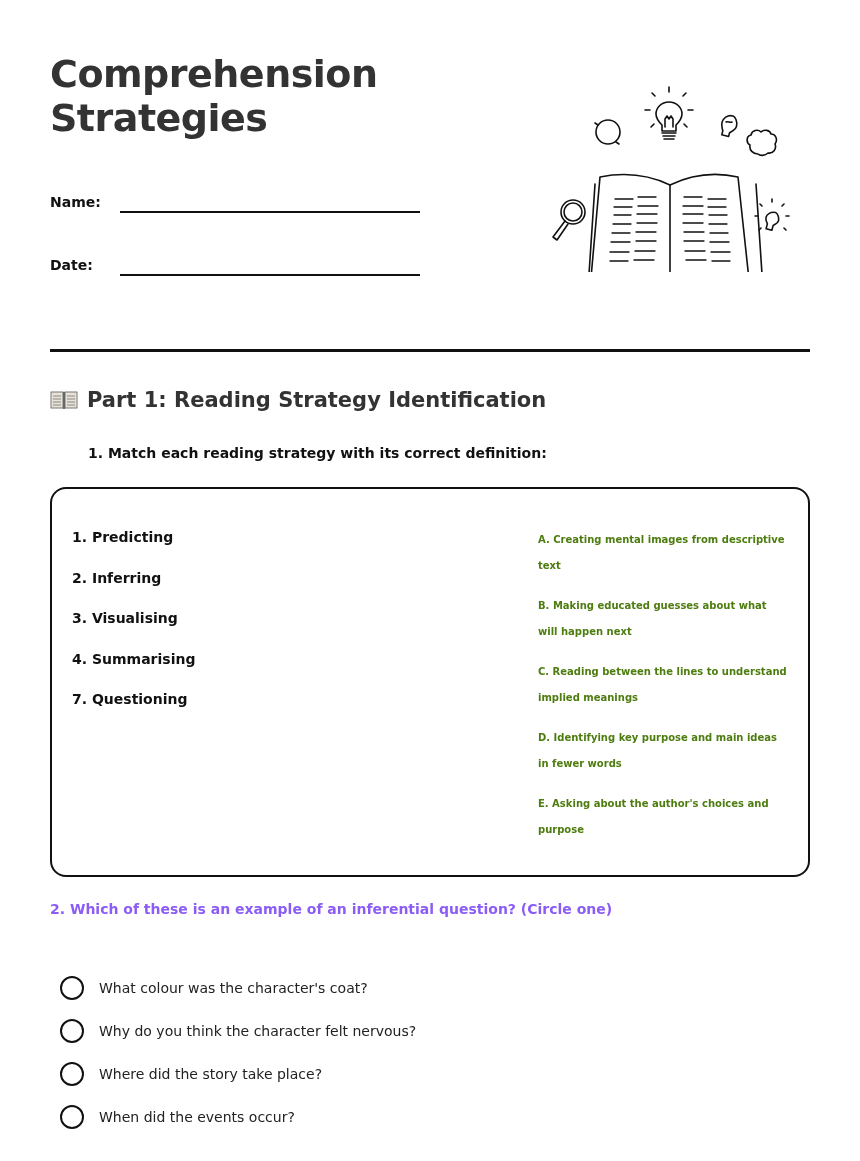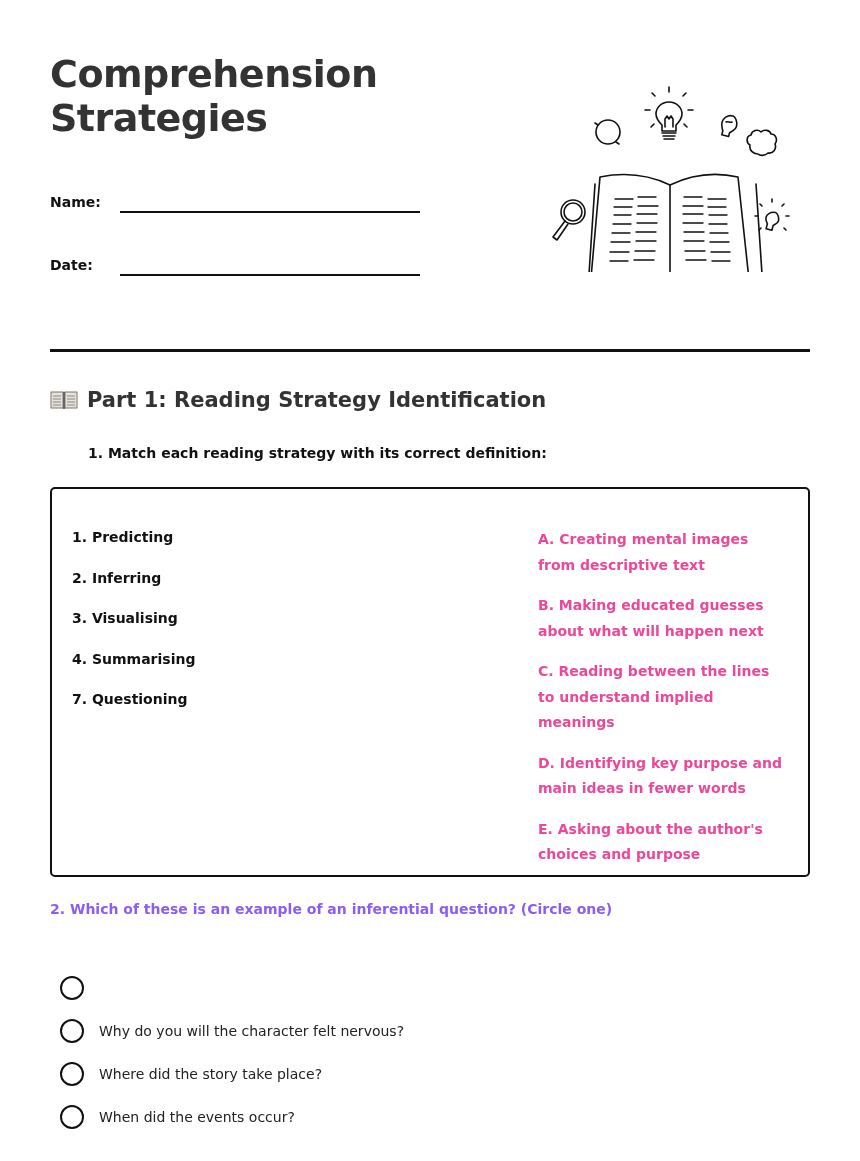--- a/index.html
+++ b/index.html
@@ -27,26 +27,26 @@
       position: absolute; left: 50px; top: 388px;
       font-weight: bold; font-size: 21px; color: #333333; white-space: nowrap;
       display: flex; align-items: center;
     }
     .section-title .book-icon { display: inline-block; width: 28px; height: 22px; margin-right: 9px; }
 
     .q1 { position: absolute; left: 56px; top: 445px; font-weight: bold; font-size: 14px; color: #111; white-space: nowrap; margin-left: 32px; }
 
     .match-box {
       position: absolute; left: 50px; top: 487px; width: 760px; height: 390px;
-      border: 2px solid #111; border-radius: 5px;
+      border: 2px solid #111; border-radius: 16px;
     }
     .strategies { position: absolute; left: 20px; top: 38px; width: 300px; }
     .strategy { font-weight: bold; font-size: 14px; height: 40.6px; line-height: 20px; color: #111; }
     .definitions { position: absolute; left: 486px; top: 38px; width: 260px; }
-    .definition { font-weight: bold; font-size: 14px; line-height: 25.5px; color: #ec4899; margin-bottom: 15px; width: 250px; }
+    .definition { font-weight: bold; font-size: 10px; line-height: 25.5px; color: #4d7c0f; margin-bottom: 15px; width: 250px; }
 
     .q2 { position: absolute; left: 50px; top: 901px; font-weight: bold; font-size: 14px; color: #8b5cf6; white-space: nowrap; }
 
     .options { position: absolute; left: 60px; top: 966px; }
     .option { display: flex; align-items: center; height: 43px; }
     .radio { width: 24px; height: 24px; border: 2px solid #111; border-radius: 50%; margin-right: 15px; flex: 0 0 24px; }
     .option-text { font-size: 14px; color: #222; white-space: nowrap; }
   </style>
 </head>
 <body>
@@ -146,24 +146,25 @@
     <div class="definition">D. Identifying key purpose and main ideas in fewer words</div>
     <div class="definition">E. Asking about the author's choices and purpose</div>
   </div>
 </div>
 
 <div class="q2">2. Which of these is an example of an inferential question? (Circle one)</div>
 
 <div class="options">
   <div class="option">
     <span class="radio"></span>
+    <span class="option-text">What colour was the character's coat?</span>
   </div>
   <div class="option">
     <span class="radio"></span>
-    <span class="option-text">Why do you will the character felt nervous?</span>
+    <span class="option-text">Why do you think the character felt nervous?</span>
   </div>
   <div class="option">
     <span class="radio"></span>
     <span class="option-text">Where did the story take place?</span>
   </div>
   <div class="option">
     <span class="radio"></span>
     <span class="option-text">When did the events occur?</span>
   </div>
 </div>

